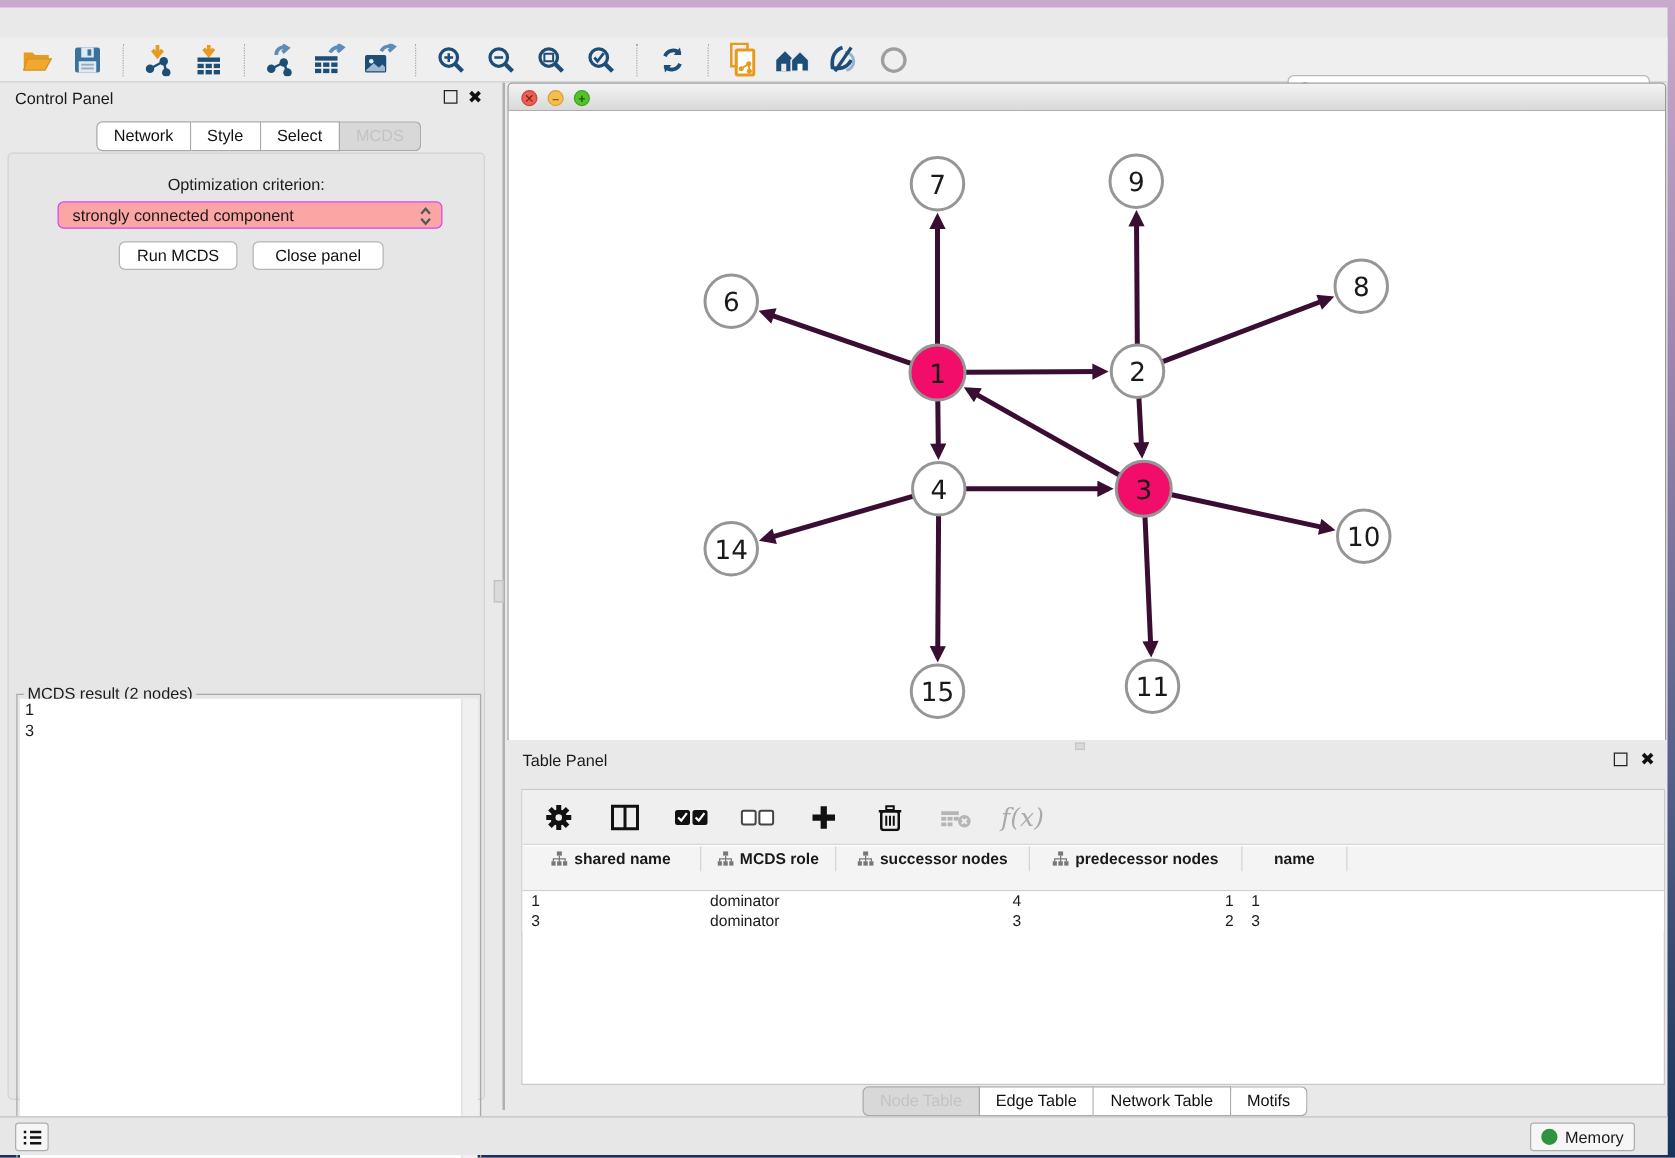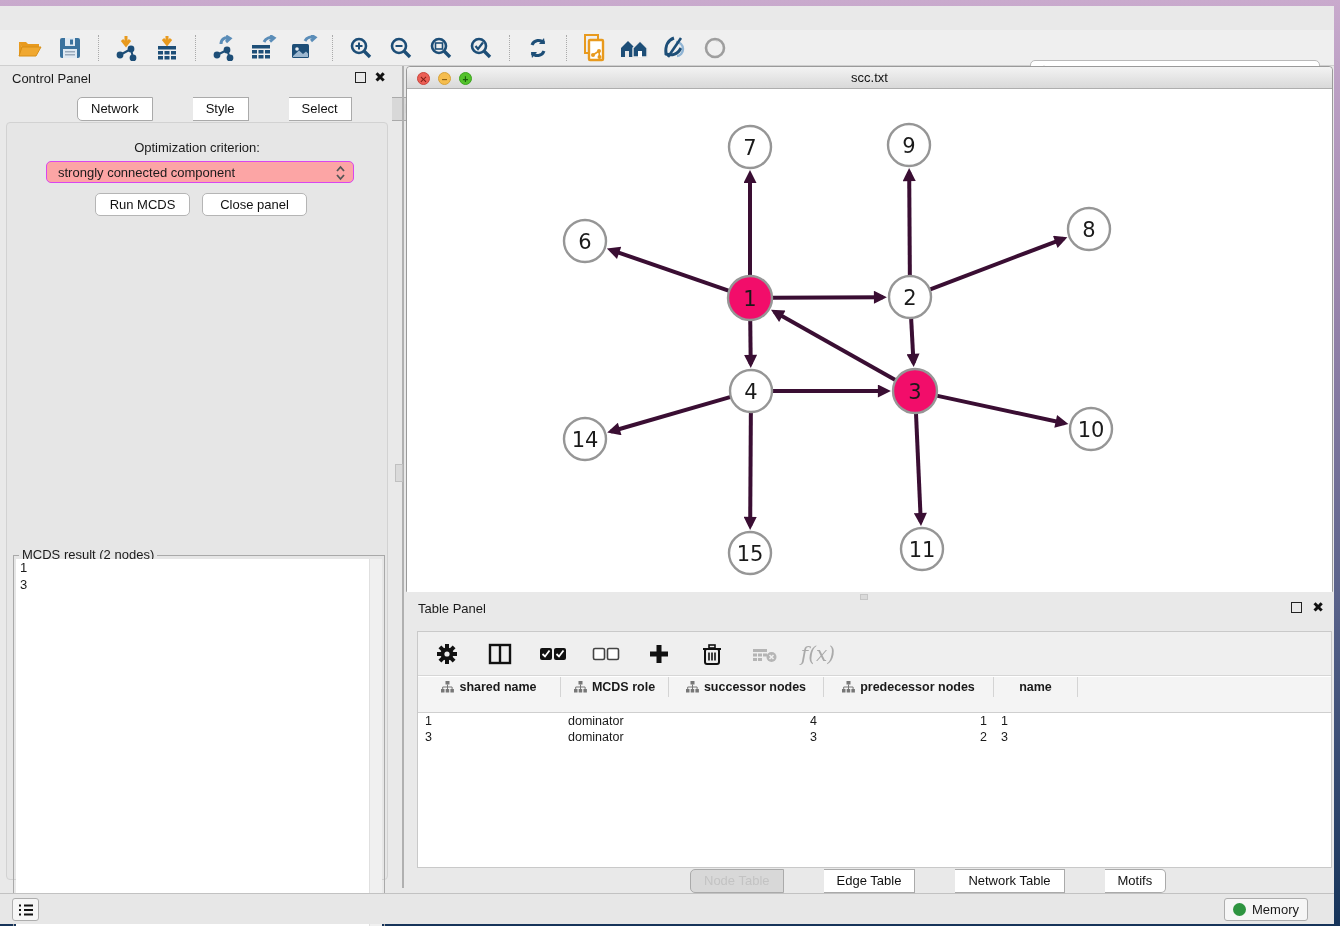--- a/index.html
+++ b/index.html
@@ -22,21 +22,21 @@
   .tb-sep { width:1px; height:26px; margin:0 8px; border-left:1px dotted #aaa; }
   .searchbox { position:absolute; right:14px; top:30px; width:290px; height:24px; background:#fff;
     border:1px solid #b9b9b9; border-radius:5px; display:flex; align-items:center; padding-left:6px; }
 
   
   .cp { position:absolute; left:0; top:60px; width:394px; height:822px;padding-left:14px; }
   .panel-header { position:absolute; left:0; top:0; width:100%; height:26px; }
   .panel-header .ph-title { position:absolute; left:12px; top:5px; color:#1a1a1a; }
   .ph-float { position:absolute; top:6px; width:11px; height:11px; border:1.5px solid #222; }
   .ph-close { position:absolute; top:3px; font-size:14px; font-weight:bold; color:#111; }
-  .segbar { position:absolute; display:flex;gap:40px; }
+  .segbar { position:absolute; display:flex; }
   .seg { padding:3px 13px 4px; background:#fff; border:1px solid #aaa; border-left:none;
     font-size:13px; color:#111; cursor:default; white-space:nowrap; }
   .seg:first-child { border-left:1px solid #aaa; border-radius:5px 0 0 5px; }
   .seg:last-child { border-radius:0 5px 5px 0; }
   .seg.seg-active { background:#d8d8d8; color:#c3c3c3; }
   .cp-body { position:absolute; left:6px; top:56px; width:382px; height:758px;
     background:#e6e6e6; border:1px solid #d2d2d2; border-radius:4px; }
   .opt-label { position:absolute; left:0; width:100%; top:17px; text-align:center; }
   .dropdown { position:absolute; left:39px; top:38px; width:308px; height:22px; background:#fca5a5;
     border:1px solid #d946ef; border-radius:5px; display:flex; align-items:center; padding-left:11px; }
@@ -282,21 +282,20 @@
     </div>
   </div>
   <div class="v-divider"></div>
   <div class="v-grip"></div>
 
   <div class="netwin">
     <div class="net-titlebar">
       <span class="net-dot r" style="left:10px">✕</span>
       <span class="net-dot y" style="left:31px">–</span>
       <span class="net-dot g" style="left:52px">+</span>
-      <div class="net-title">scc.txt</div>
     </div>
     <svg class="net-canvas" id="graph-svg">
       <defs>
         <marker id="arw" viewBox="0 0 10 10" refX="7" refY="5" markerWidth="15" markerHeight="13" markerUnits="userSpaceOnUse" orient="auto">
           <path id="arw-path" d="M0,0 L10,5 L0,10 Z" fill="#3a0e33"></path>
         </marker>
       </defs>
       <g id="g-edges">
           <line x1="343" y1="187" x2="343" y2="85" stroke="#3a0e33" stroke-width="4" marker-end="url(#arw)"></line>
           <line x1="322.2058154797033" y1="201.81655443844295" x2="203.52013554763684" y2="160.8160468255473" stroke="#3a0e33" stroke-width="4" marker-end="url(#arw)"></line>

